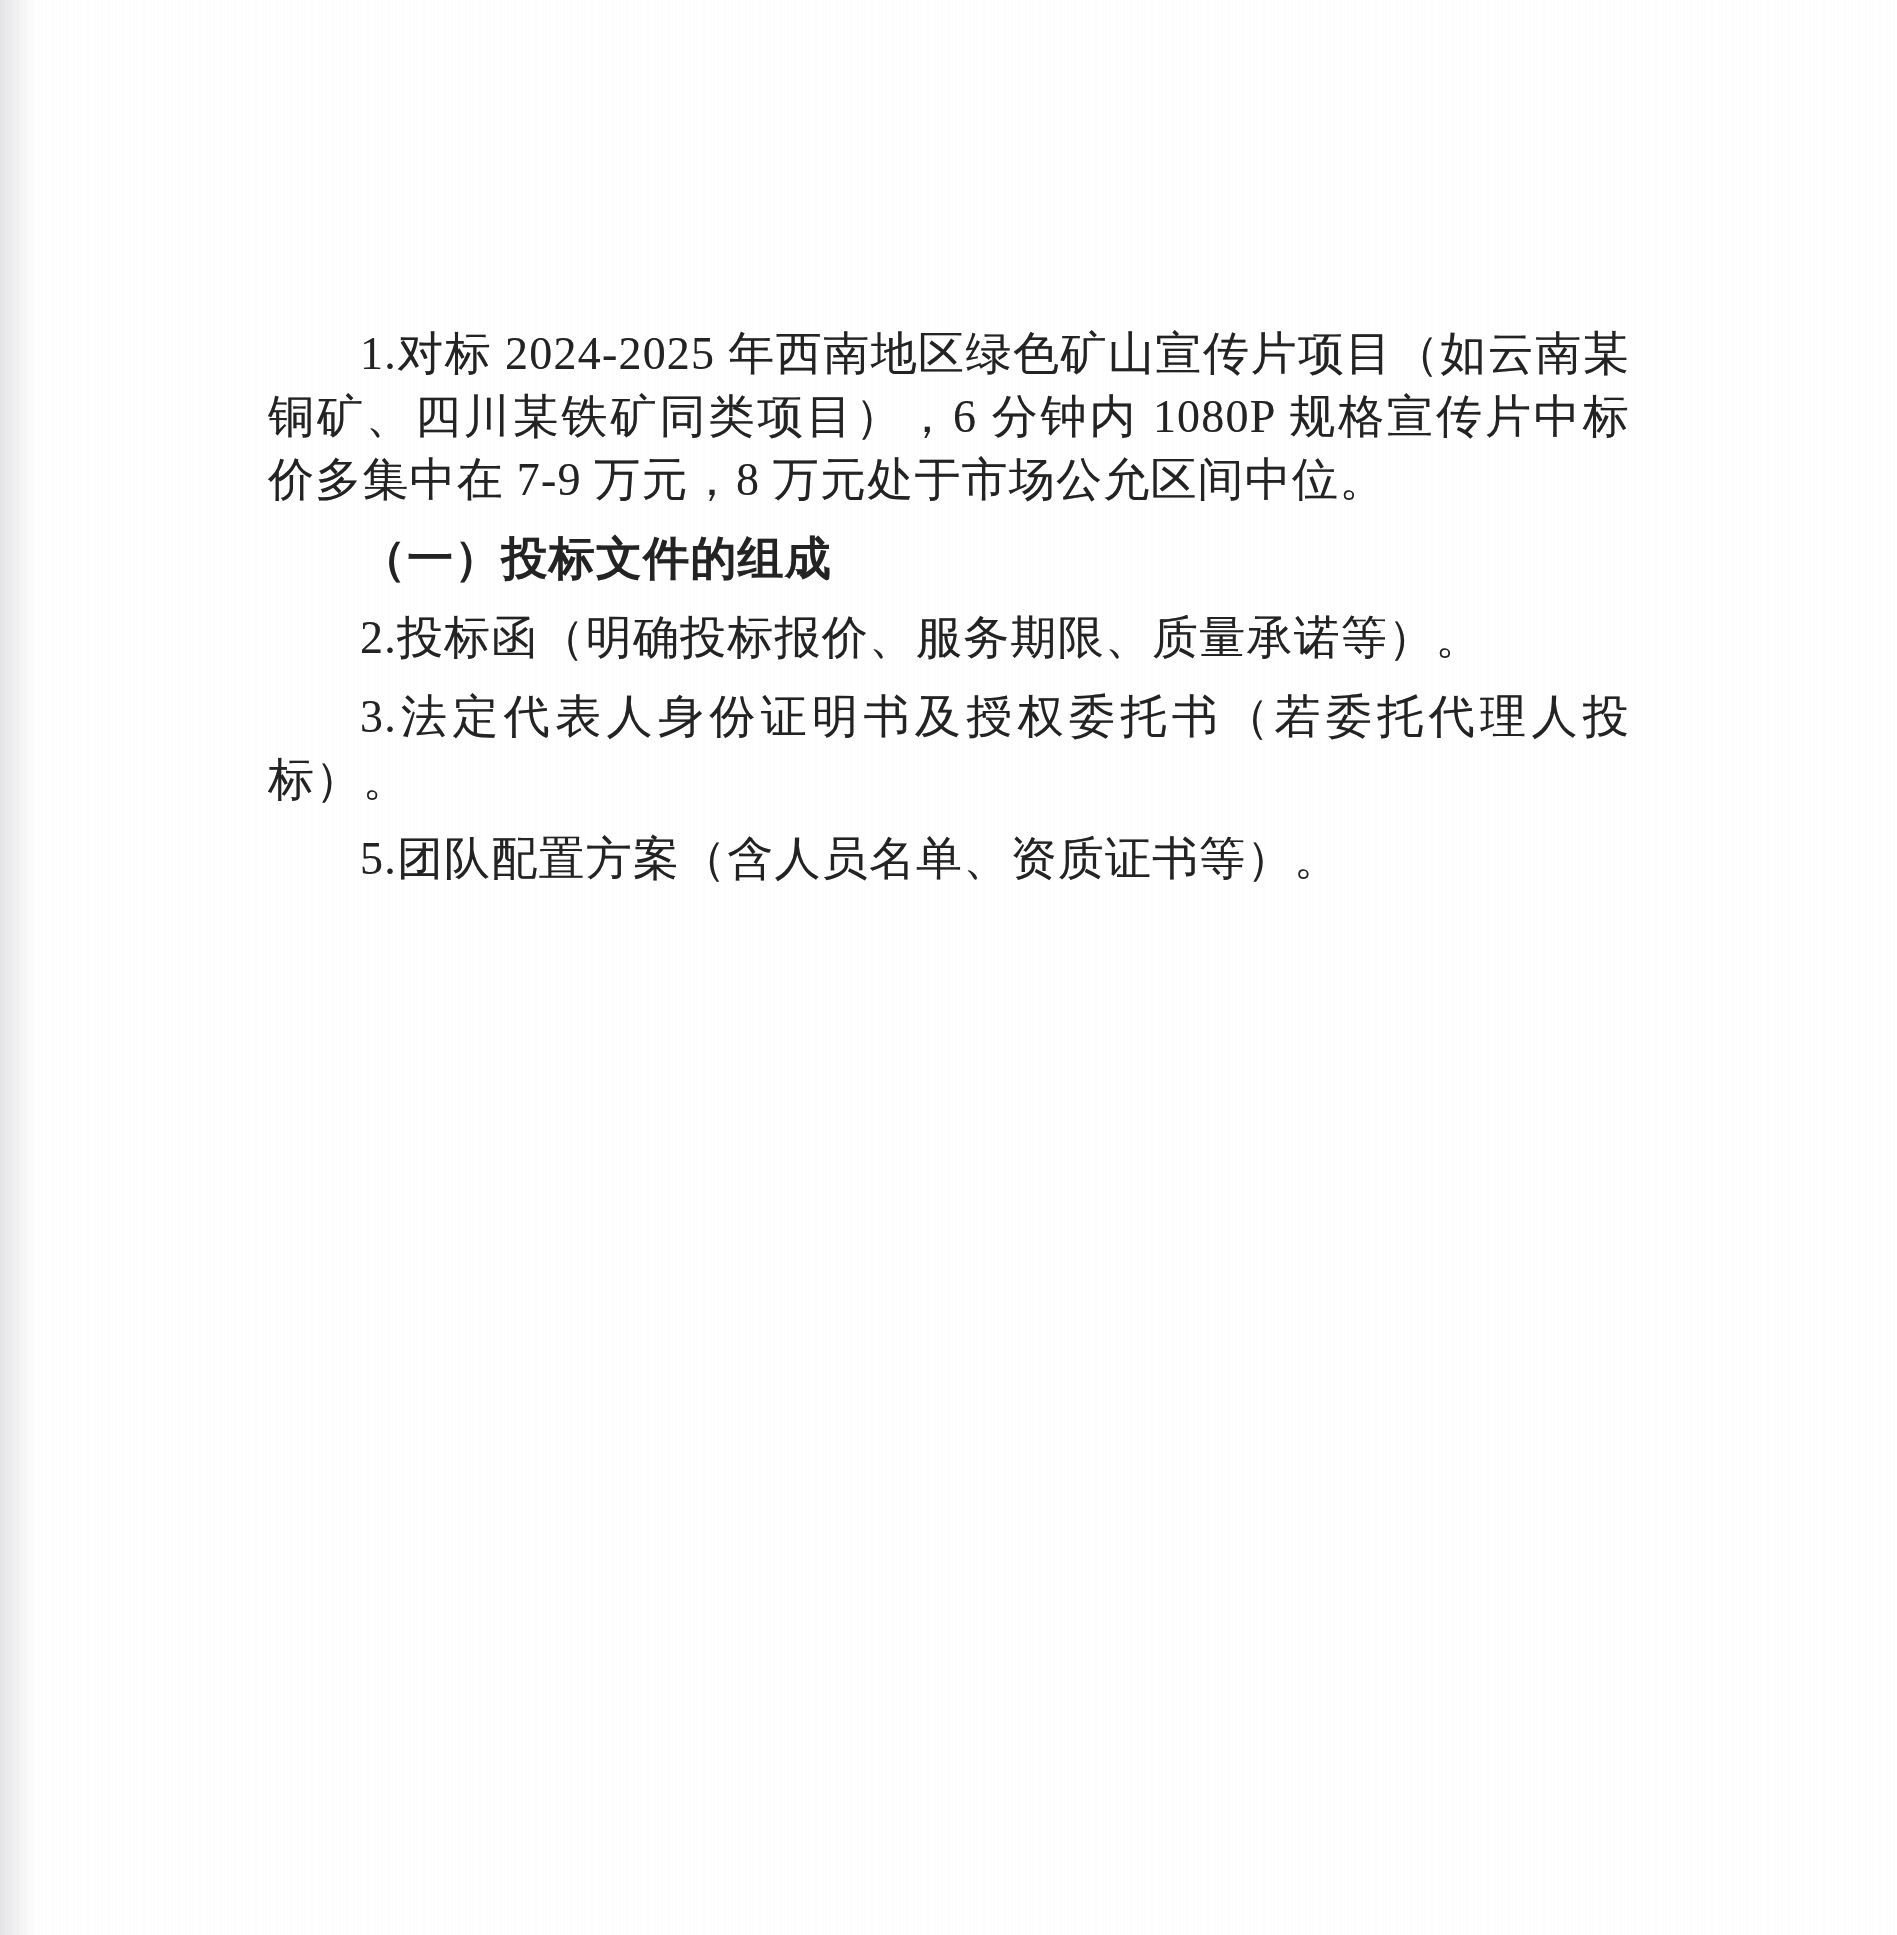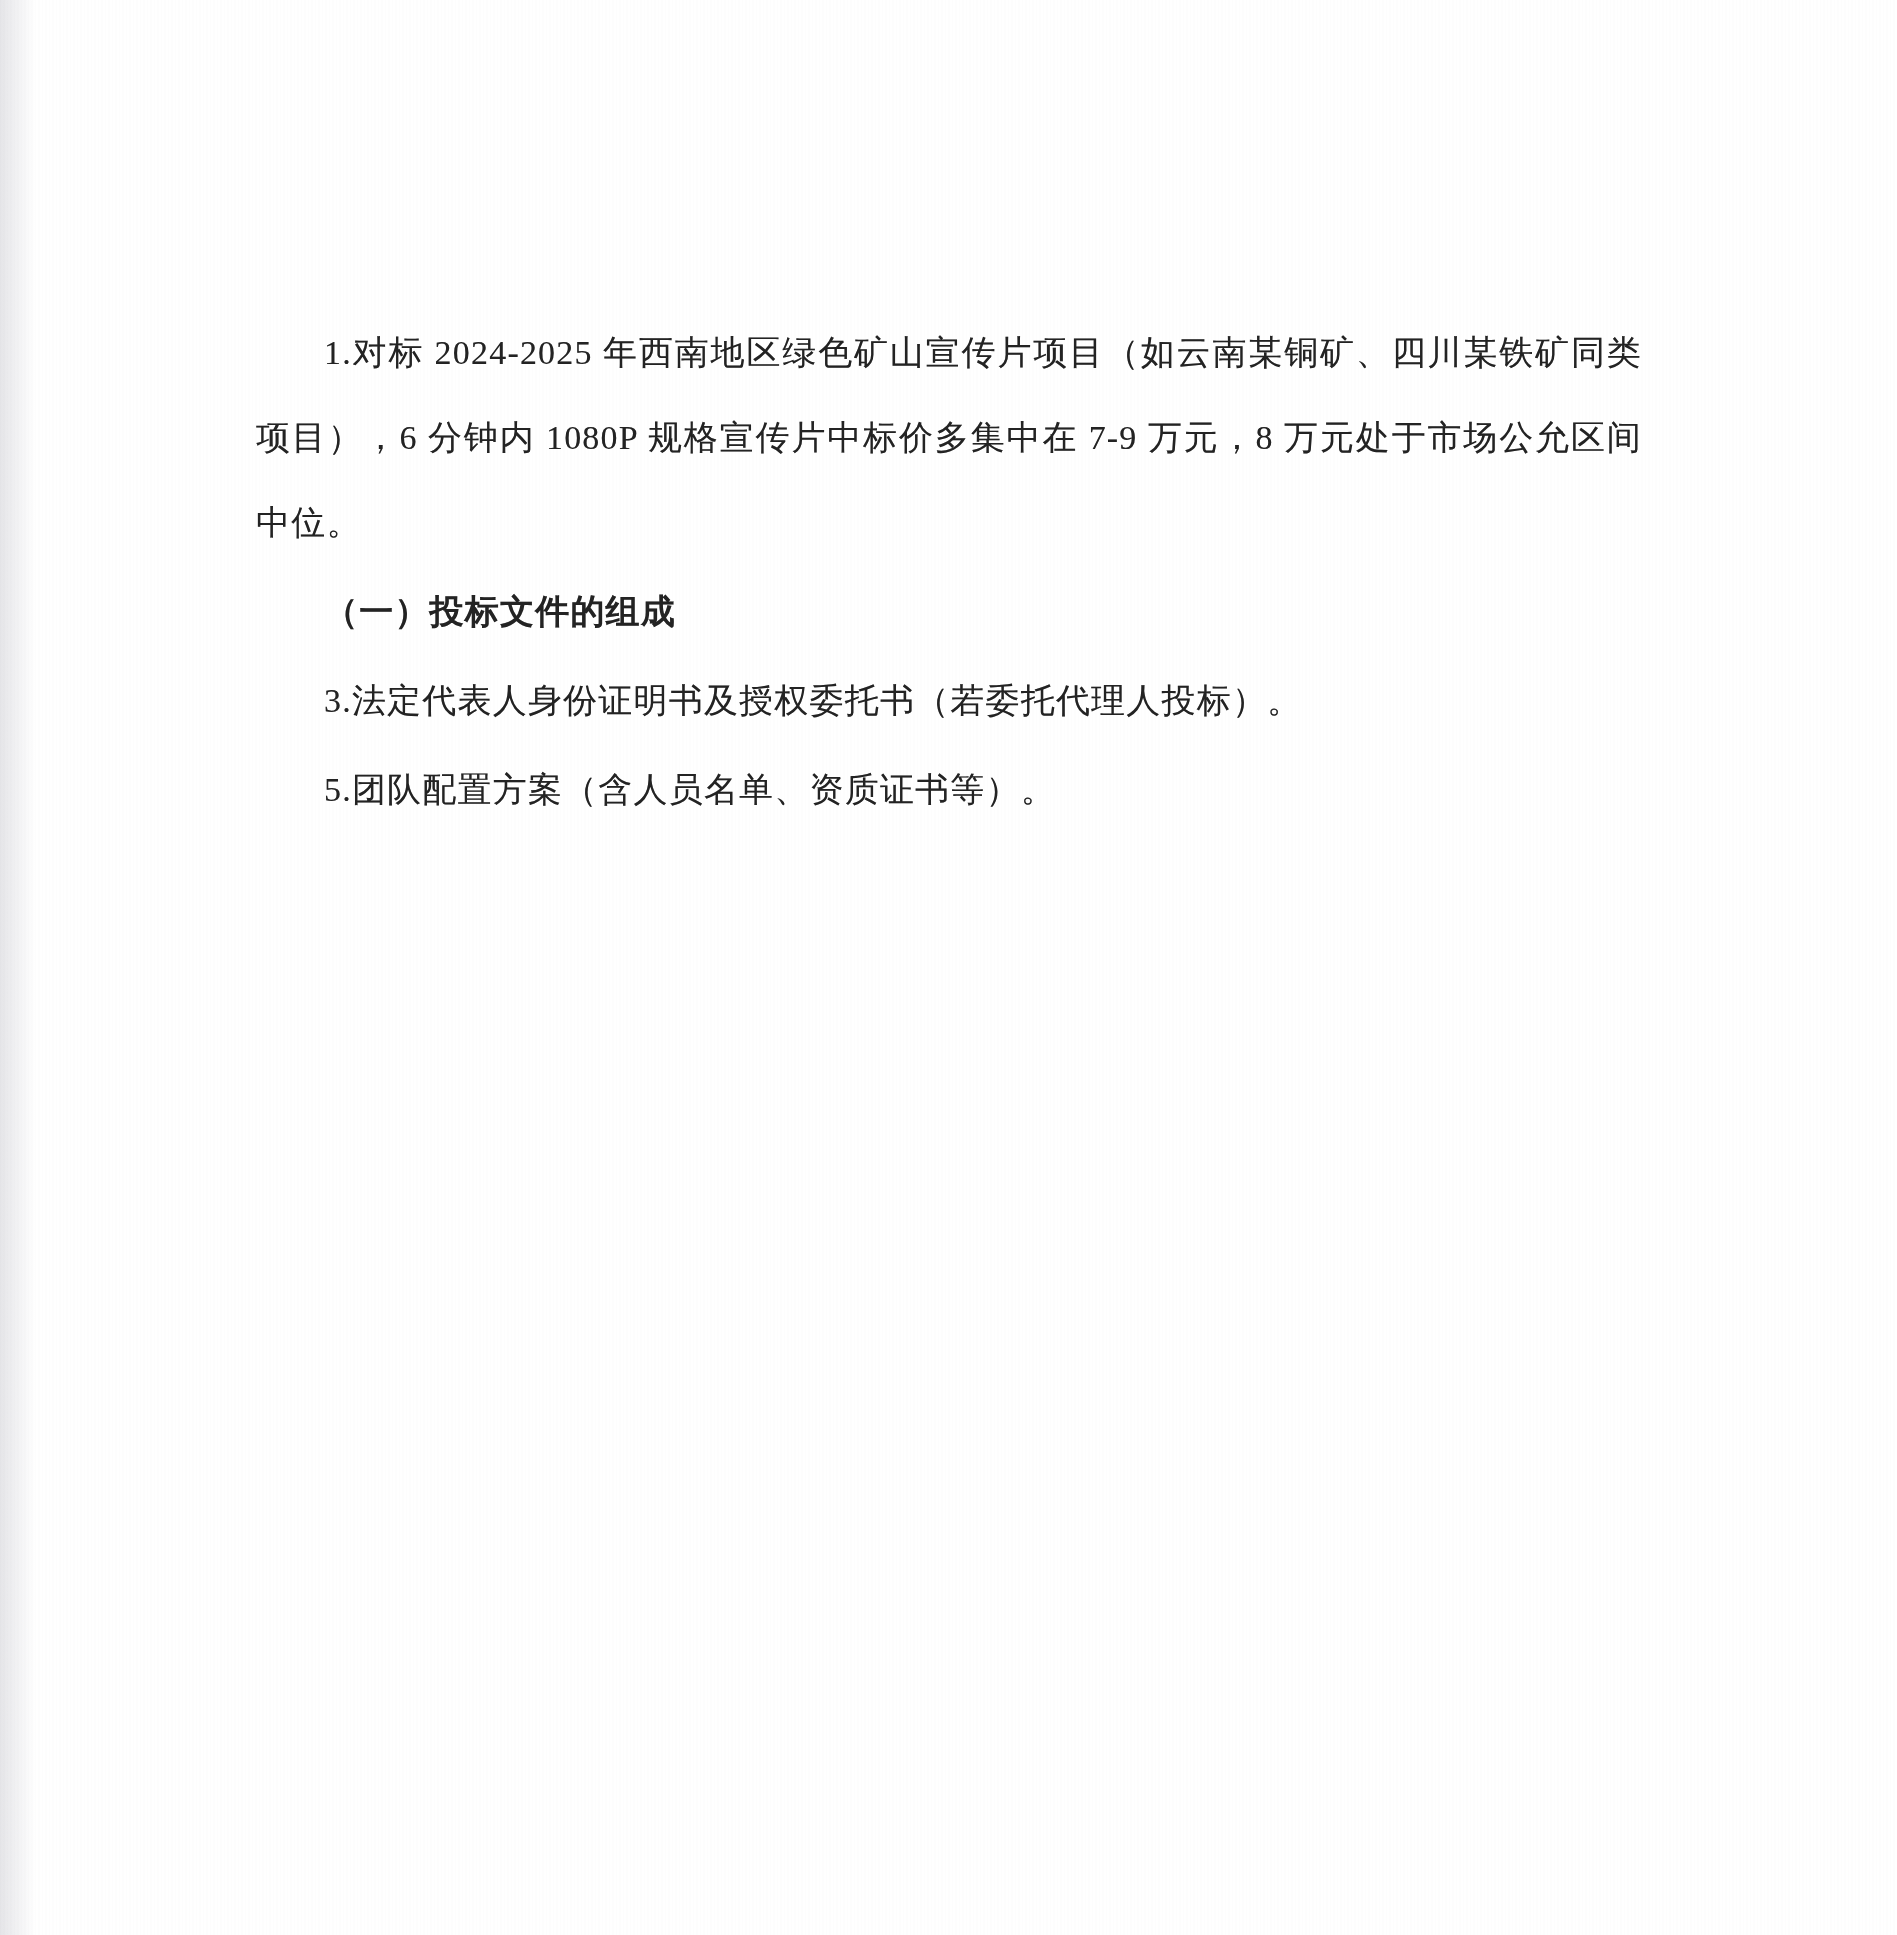--- a/index.html
+++ b/index.html
@@ -32,23 +32,23 @@
       rgba(255,255,255,0) 1.2px, rgba(255,255,255,0) 3.5px);
     pointer-events: none;
   }
   .content {
     position: absolute;
     left: 252px;
     top: 306px;
     width: 1394px;
   }
   .content p {
-    margin: 4px;
-    font-size: 34px;
-    line-height: 85px;
+    margin: 16px;
+    font-size: 46px;
+    line-height: 63px;
     letter-spacing: 1.2px;
     text-indent: 2em;
     text-align: justify;
     text-shadow: 0 0 0.4px rgba(0,0,0,0.30);
   }
   .content p.h1 {
     font-weight: 700;
   }
   .content p.h2 {
     font-weight: 700;
@@ -58,19 +58,20 @@
 </head>
 <body>
 
 <div class="page">
   <div class="scan-shade-left"></div>
   <div class="scan-streaks"></div>
 
   <div class="content">
     <p>1.对标 2024-2025 年西南地区绿色矿山宣传片项目（如云南某铜矿、四川某铁矿同类项目），6 分钟内 1080P 规格宣传片中标价多集中在 7-9 万元，8 万元处于市场公允区间中位。</p>
     <p class="h2">（一）投标文件的组成</p>
+    <p>2.投标函（明确投标报价、服务期限、质量承诺等）。</p>
     <p>3.法定代表人身份证明书及授权委托书（若委托代理人投标）。</p>
     <p>5.团队配置方案（含人员名单、资质证书等）。</p>
 
   </div>
 
 </div>
 
 
 </body></html>

